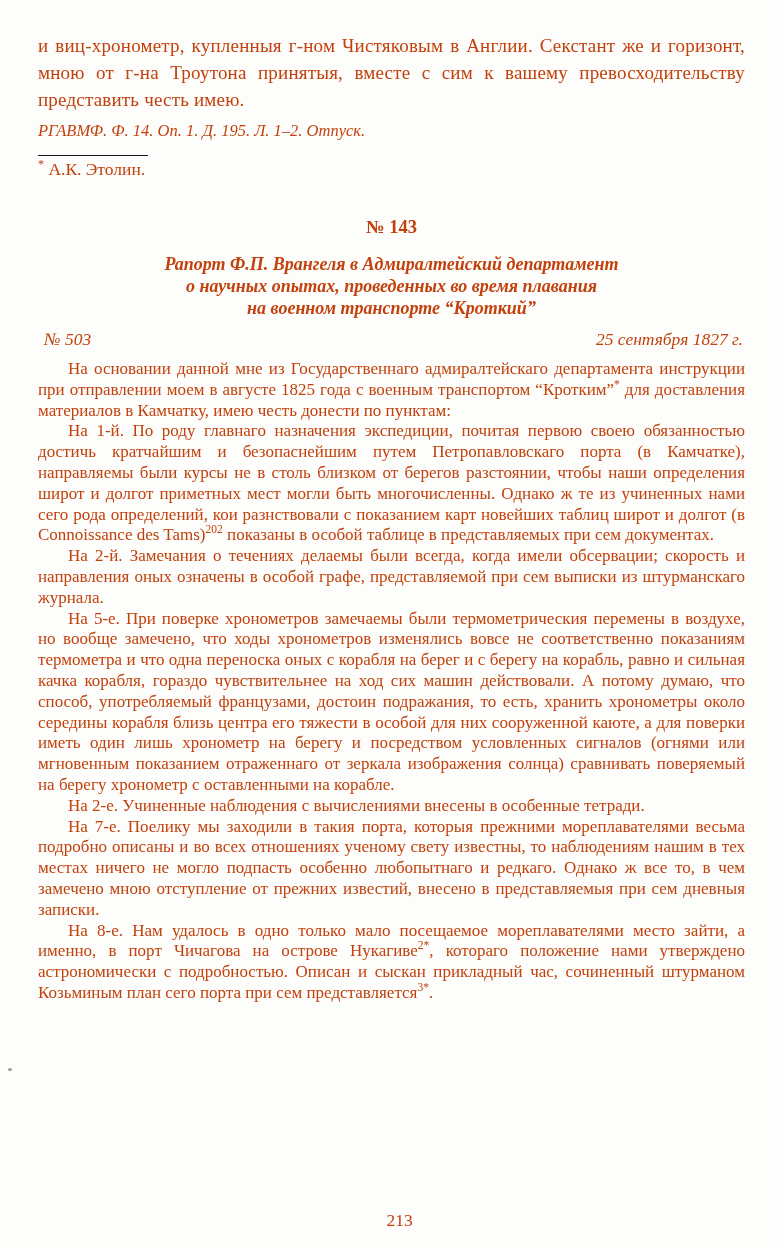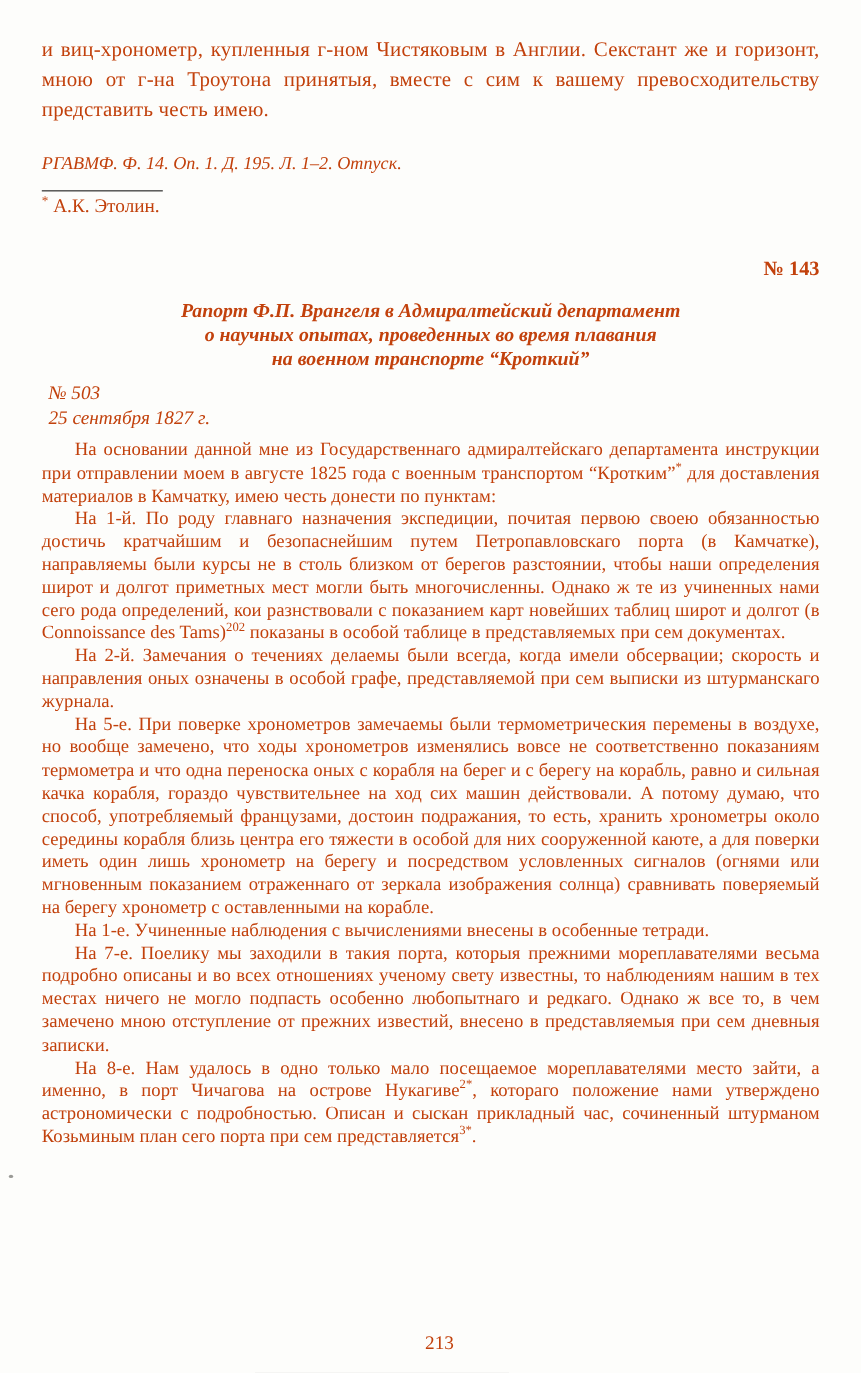--- a/index.html
+++ b/index.html
@@ -20,21 +20,21 @@
     overflow: hidden;
   }
   
   .fragment {
     font-size: 19px;
     line-height: 27px;
     text-align: justify;
     letter-spacing: 0.2px;
   }
   .archive-ref {
-    margin-top: 26px;
+    margin-top: 8px;
     font-style: italic;
     font-size: 16.5px;
     line-height: 20px;
   }
   .footnote-rule {
     margin-top: 14px;
     width: 110px;
     height: 0;
     border-top: 1.6px solid #1a1a1a;
   }
@@ -42,42 +42,41 @@
     margin-top: 2px;
     font-size: 17.5px;
     line-height: 22px;
   }
   .footnote sup {
     font-size: 12px;
     line-height: 0;
   }
   .doc-number-heading {
     margin-top: 36px;
-    text-align: right;
+    text-align: center;
     font-weight: 700;
     font-size: 18.5px;
     line-height: 22px;
   }
   .doc-title {
     margin-top: 15px;
     text-align: center;
     font-weight: 700;
     font-style: italic;
     font-size: 18px;
     line-height: 22px;
   }
   .meta-row {
     margin-top: 9px;
     display: flex;
     justify-content: space-between;
     font-style: italic;
     font-size: 17.5px;
     line-height: 22px;
     padding: 0 2px 0 6px;
-    flex-direction: column;
   }
   .body-text {
     margin-top: 9px;
     font-size: 17px;
     line-height: 20.8px;
     text-align: justify;
   }
   .body-text p {
     margin: 0;
     text-indent: 30px;
@@ -130,21 +129,21 @@
   <div class="meta-row">
     <span>№ 503</span>
     <span>25 сентября 1827 г.</span>
   </div>
 
   <div class="body-text" id="paragraphs">
       <p>На основании данной мне из Государственнаго адмиралтейскаго департамента инструкции при отправлении моем в августе 1825 года с военным транспортом “Кротким”<sup>*</sup> для доставления материалов в Камчатку, имею честь донести по пунктам:</p>
       <p>На 1-й. По роду главнаго назначения экспедиции, почитая первою своею обязанностью достичь кратчайшим и безопаснейшим путем Петропавловскаго порта (в Камчатке), направляемы были курсы не в столь близком от берегов разстоянии, чтобы наши определения широт и долгот приметных мест могли быть многочисленны. Однако ж те из учиненных нами сего рода определений, кои разнствовали с показанием карт новейших таблиц широт и долгот (в Connoissance des Tams)<sup>202</sup> показаны в особой таблице в представляемых при сем документах.</p>
       <p>На 2-й. Замечания о течениях делаемы были всегда, когда имели обсервации; скорость и направления оных означены в особой графе, представляемой при сем выписки из штурманскаго журнала.</p>
       <p>На 5-е. При поверке хронометров замечаемы были термометрическия перемены в воздухе, но вообще замечено, что ходы хронометров изменялись вовсе не соответственно показаниям термометра и что одна переноска оных с корабля на берег и с берегу на корабль, равно и сильная качка корабля, гораздо чувствительнее на ход сих машин действовали. А потому думаю, что способ, употребляемый французами, достоин подражания, то есть, хранить хронометры около середины корабля близь центра его тяжести в особой для них сооруженной каюте, а для поверки иметь один лишь хронометр на берегу и посредством условленных сигналов (огнями или мгновенным показанием отраженнаго от зеркала изображения солнца) сравнивать поверяемый на берегу хронометр с оставленными на корабле.</p>
-      <p>На 1-е. Учиненные наблюдения с вычислениями внесены в особенные тетради.</p>
+      <p>На 2-е. Учиненные наблюдения с вычислениями внесены в особенные тетради.</p>
       <p>На 7-е. Поелику мы заходили в такия порта, которыя прежними мореплавателями весьма подробно описаны и во всех отношениях ученому свету известны, то наблюдениям нашим в тех местах ничего не могло подпасть особенно любопытнаго и редкаго. Однако ж все то, в чем замечено мною отступление от прежних известий, внесено в представляемыя при сем дневныя записки.</p>
       <p>На 8-е. Нам удалось в одно только мало посещаемое мореплавателями место зайти, а именно, в порт Чичагова на острове Нукагиве<sup>2*</sup>, котораго положение нами утверждено астрономически с подробностью. Описан и сыскан прикладный час, сочиненный штурманом Козьминым план сего порта при сем представляется<sup>3*</sup>.</p>
     </div>
 
   <div class="speck"></div>
 
   <div class="page-number">213</div>
 
 </div>
 

